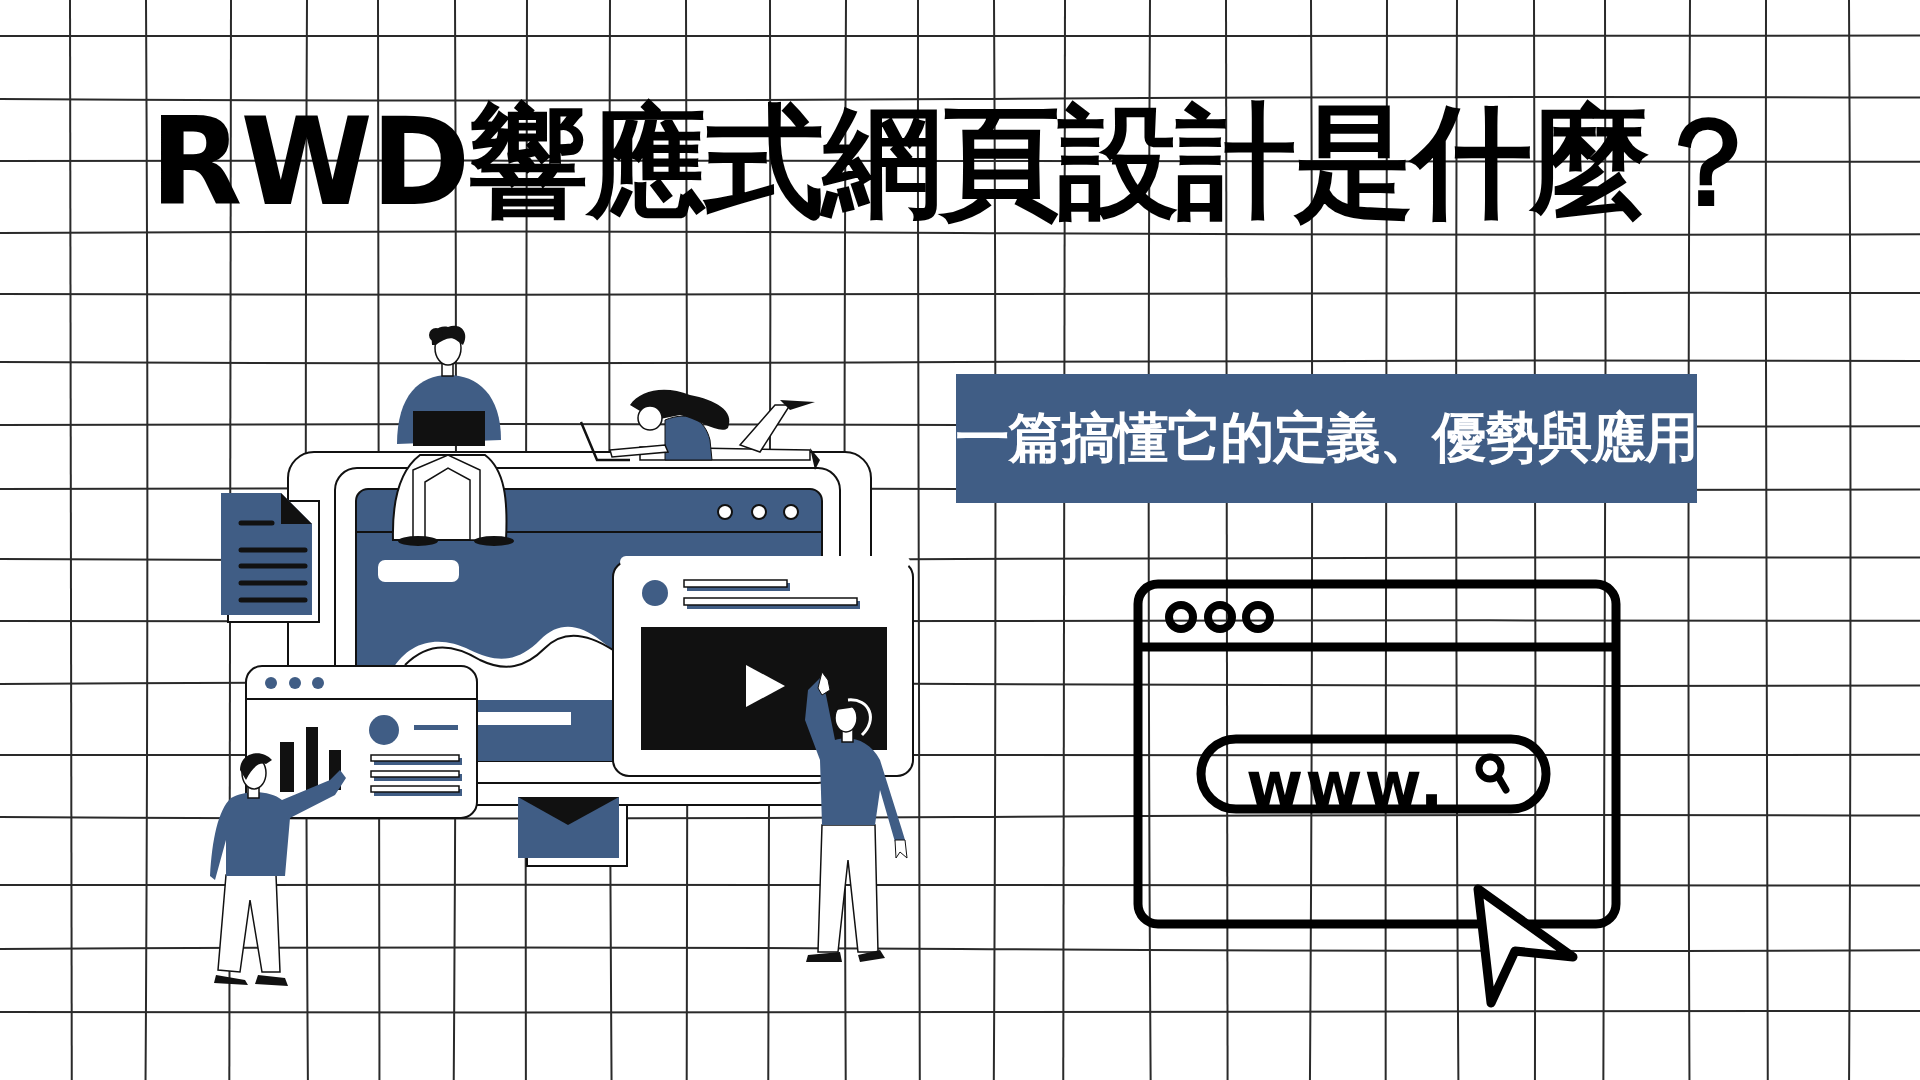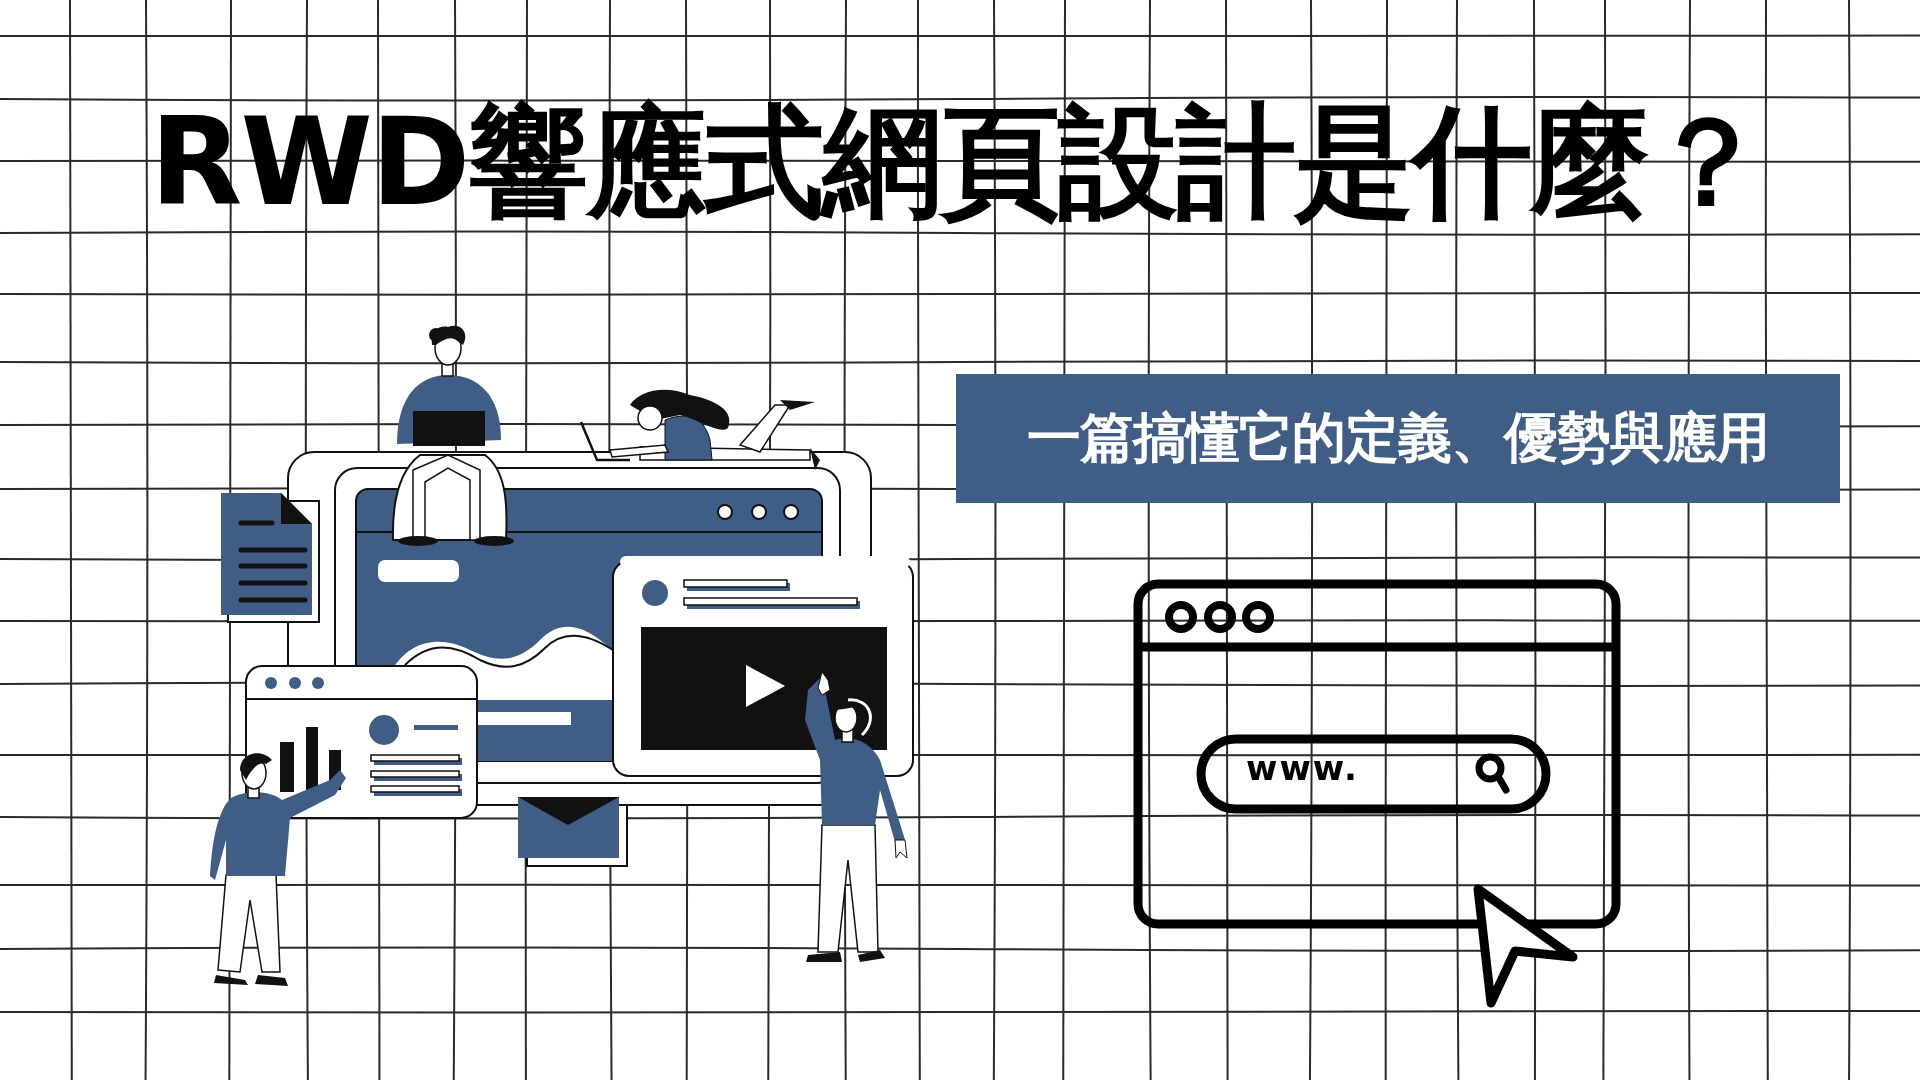--- a/index.html
+++ b/index.html
@@ -14,32 +14,32 @@
     overflow: visible;
   }
   .title {
     position: absolute; left: 0; top: 0;
     font-family: "DejaVu Sans", sans-serif; font-weight: bold;
     font-size: 122px; line-height: 132px; color: #000;
     white-space: nowrap; letter-spacing: -2px;
     transform-origin: left top;
   }
   .banner {
-    position: absolute; left: 956px; top: 374px; width: 884px; height: 129px;
+    position: absolute; left: 956px; top: 374px; width: 741px; height: 129px;
     display: flex; align-items: center; justify-content: center;
   }
   .banner-text {
     color: #ffffff; font-family: "DejaVu Sans", sans-serif; font-weight: bold;
     font-size: 54px; letter-spacing: -1px; white-space: nowrap;
   }
   #illustration { position: absolute; left: 0; top: 0; width: 1920px; height: 1080px; }
   #browser-wire { position: absolute; left: 0; top: 0; width: 1920px; height: 1080px; }
   .www-text {
     position: absolute; left: 1246px; top: 748px;
-    font-family: "DejaVu Sans", sans-serif; font-weight: bold; font-size: 34px;
+    font-family: "DejaVu Sans", sans-serif; font-weight: bold; font-size: 62px;
     letter-spacing: 2px; color: #000;
   }
 </style>
 </head>
 <body>
 
 <svg id="grid" viewBox="0 0 1920 1080" xmlns="http://www.w3.org/2000/svg">
     <path d="M70,0 Q70,540 71.78499665881445,1080" stroke="#2a2a2a" stroke-width="2" fill="none"></path>
     <path d="M146,0 Q148.9749944313574,540 145.5400260163517,1080" stroke="#2a2a2a" stroke-width="2" fill="none"></path>
     <path d="M231,0 Q230.2333766939195,540 229.33353357181008,1080" stroke="#2a2a2a" stroke-width="2" fill="none"></path>

